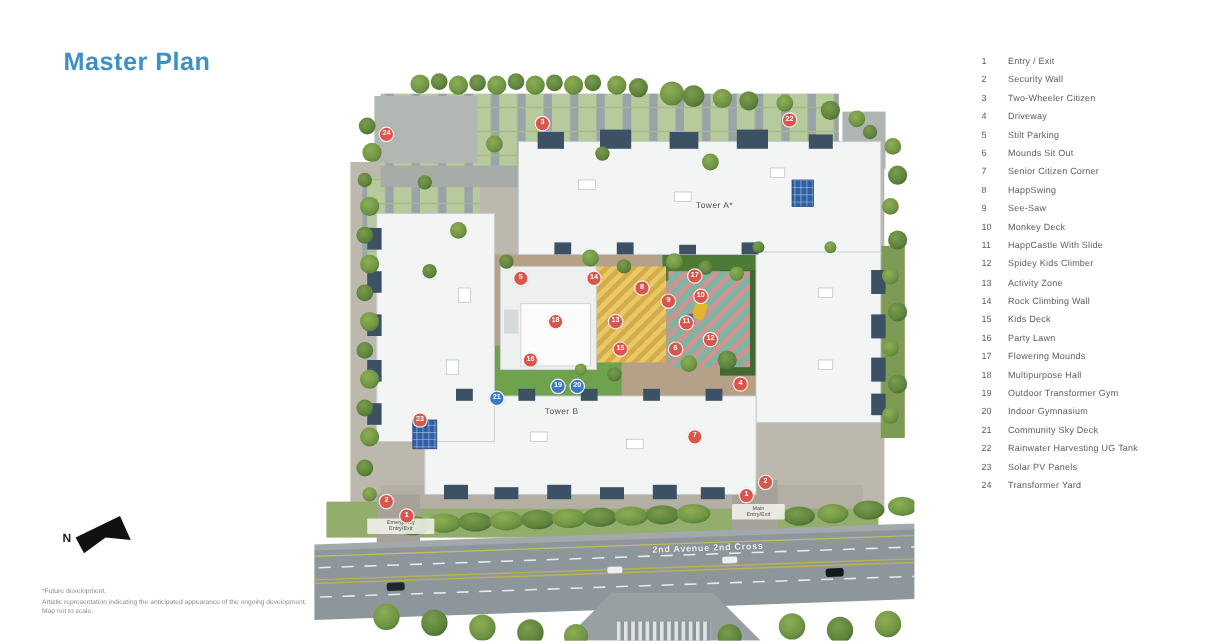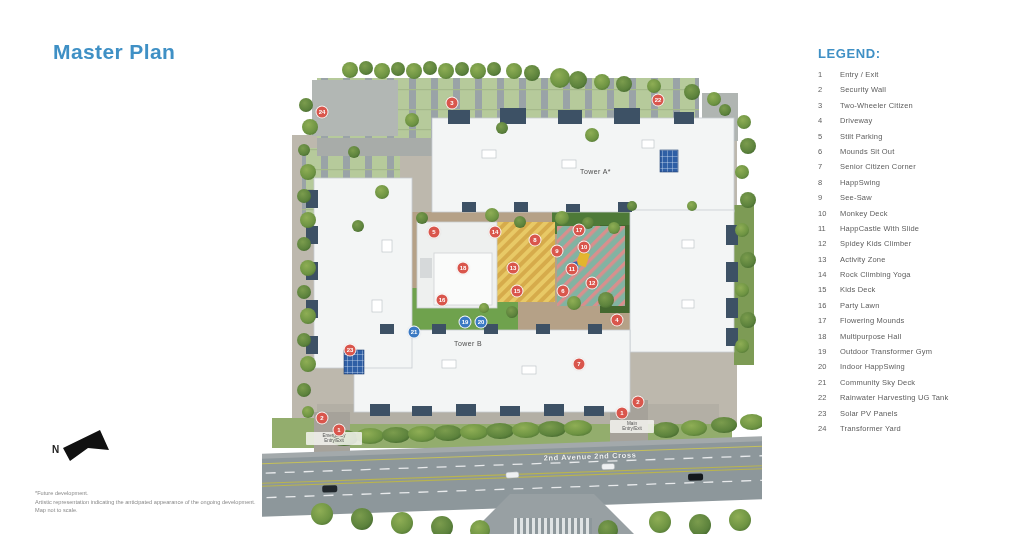--- a/index.html
+++ b/index.html
@@ -330,21 +330,20 @@
       <span class="marker" style="left: 77px; top: 430px;">1</span>
       <span class="marker" style="left: 376px; top: 402px;">2</span>
       <span class="marker" style="left: 360px; top: 413px;">1</span>
       <span class="marker blue" style="left: 203px; top: 322px;">19</span>
       <span class="marker blue" style="left: 219px; top: 322px;">20</span>
       <span class="marker blue" style="left: 152px; top: 332px;">21</span>
     </div>
 </div>
 
 <div class="legend">
-  <div class="legend-title">LEGEND:</div>
   <div id="legend-list">
       <div class="legend-row">
         <span class="legend-num">1</span>
         <span class="legend-label">Entry / Exit</span>
       </div>
       <div class="legend-row">
         <span class="legend-num">2</span>
         <span class="legend-label">Security Wall</span>
       </div>
       <div class="legend-row">
@@ -386,21 +385,21 @@
       <div class="legend-row">
         <span class="legend-num">12</span>
         <span class="legend-label">Spidey Kids Climber</span>
       </div>
       <div class="legend-row">
         <span class="legend-num">13</span>
         <span class="legend-label">Activity Zone</span>
       </div>
       <div class="legend-row">
         <span class="legend-num">14</span>
-        <span class="legend-label">Rock Climbing Yoga</span>
+        <span class="legend-label">Rock Climbing Wall</span>
       </div>
       <div class="legend-row">
         <span class="legend-num">15</span>
         <span class="legend-label">Kids Deck</span>
       </div>
       <div class="legend-row">
         <span class="legend-num">16</span>
         <span class="legend-label">Party Lawn</span>
       </div>
       <div class="legend-row">
@@ -410,21 +409,21 @@
       <div class="legend-row">
         <span class="legend-num">18</span>
         <span class="legend-label">Multipurpose Hall</span>
       </div>
       <div class="legend-row">
         <span class="legend-num">19</span>
         <span class="legend-label">Outdoor Transformer Gym</span>
       </div>
       <div class="legend-row">
         <span class="legend-num">20</span>
-        <span class="legend-label">Indoor HappSwing</span>
+        <span class="legend-label">Indoor Gymnasium</span>
       </div>
       <div class="legend-row">
         <span class="legend-num">21</span>
         <span class="legend-label">Community Sky Deck</span>
       </div>
       <div class="legend-row">
         <span class="legend-num">22</span>
         <span class="legend-label">Rainwater Harvesting UG Tank</span>
       </div>
       <div class="legend-row">

